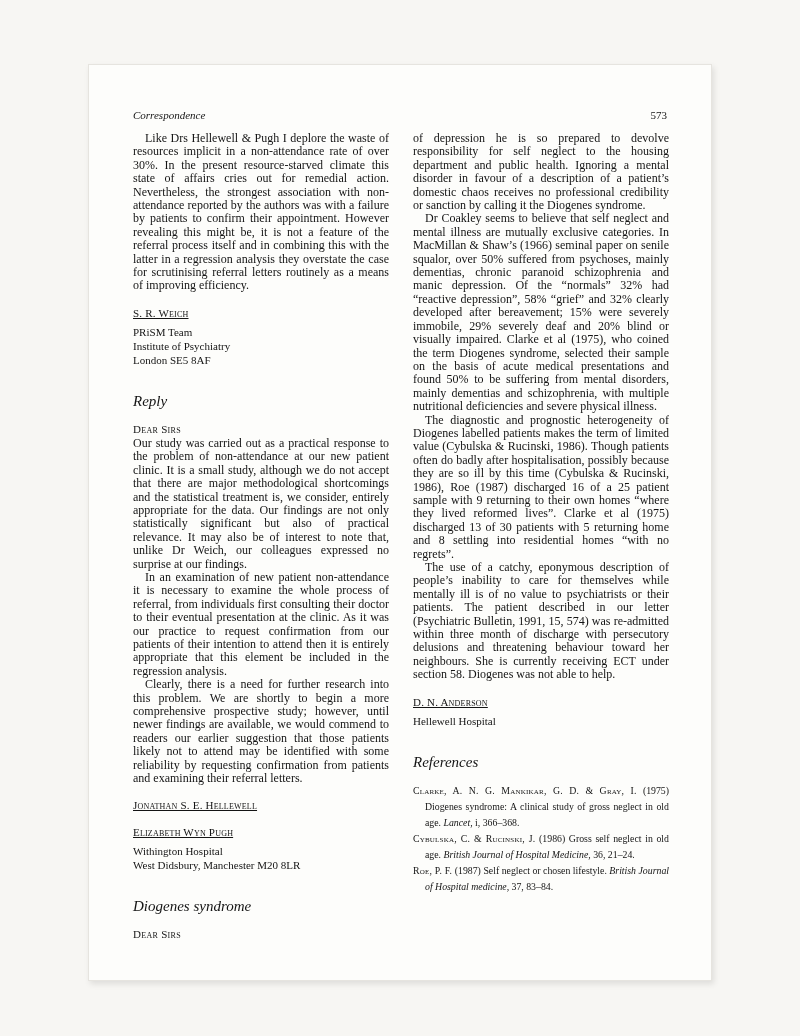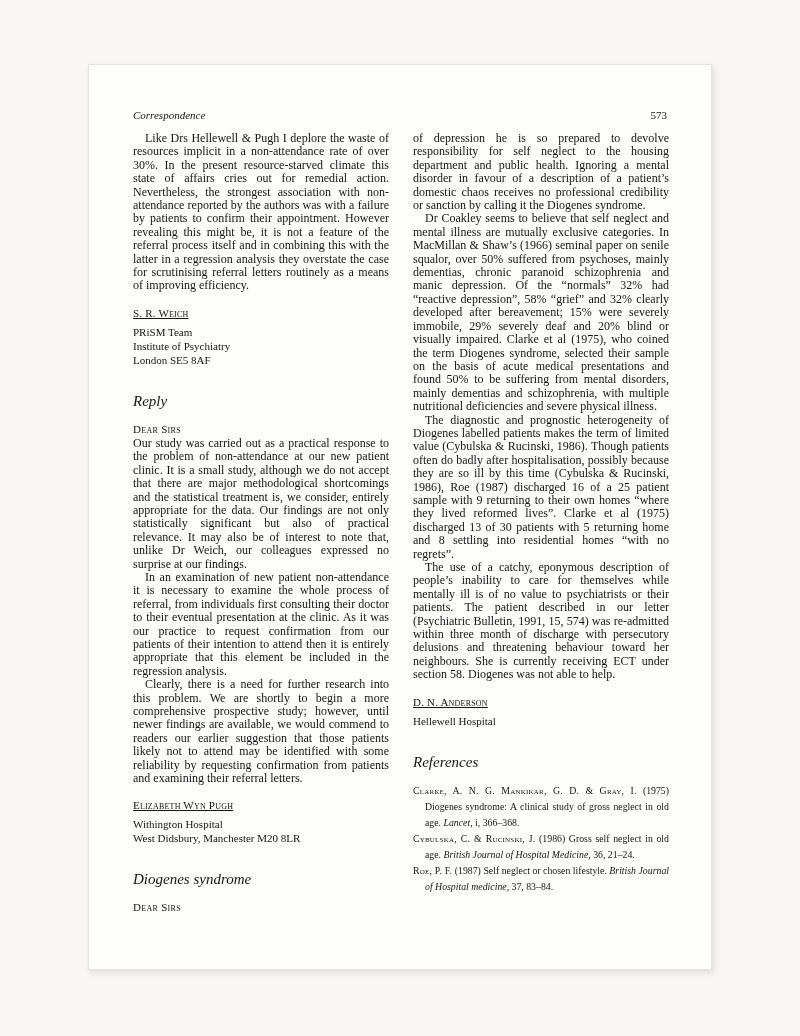--- a/index.html
+++ b/index.html
@@ -101,20 +101,21 @@
           <p class="aff-line">London SE5 8AF</p>
         </div>
       </article>
 
       <article>
         <h2 class="section-heading">Reply</h2>
         <p class="salutation">Dear Sirs</p>
         <p class="para">Our study was carried out as a practical response to the problem of non-attendance at our new patient clinic. It is a small study, although we do not accept that there are major methodological shortcomings and the statistical treatment is, we consider, entirely appropriate for the data. Our findings are not only statistically significant but also of practical relevance. It may also be of interest to note that, unlike Dr Weich, our colleagues expressed no surprise at our findings.</p>
         <p class="para indent">In an examination of new patient non-attendance it is necessary to examine the whole process of referral, from individuals first consulting their doctor to their eventual presentation at the clinic. As it was our practice to request confirmation from our patients of their intention to attend then it is entirely appropriate that this element be included in the regression analysis.</p>
         <p class="para indent">Clearly, there is a need for further research into this problem. We are shortly to begin a more comprehensive prospective study; however, until newer findings are available, we would commend to readers our earlier suggestion that those patients likely not to attend may be identified with some reliability by requesting confirmation from patients and examining their referral letters.</p>
+        <p class="signature">Jonathan S. E. Hellewell</p>
         <p class="signature">Elizabeth Wyn Pugh</p>
         <div class="affiliation">
           <p class="aff-line">Withington Hospital</p>
           <p class="aff-line">West Didsbury, Manchester M20 8LR</p>
         </div>
       </article>
 
       <article>
         <h2 class="section-heading">Diogenes syndrome</h2>
         <p class="salutation">Dear Sirs</p>

